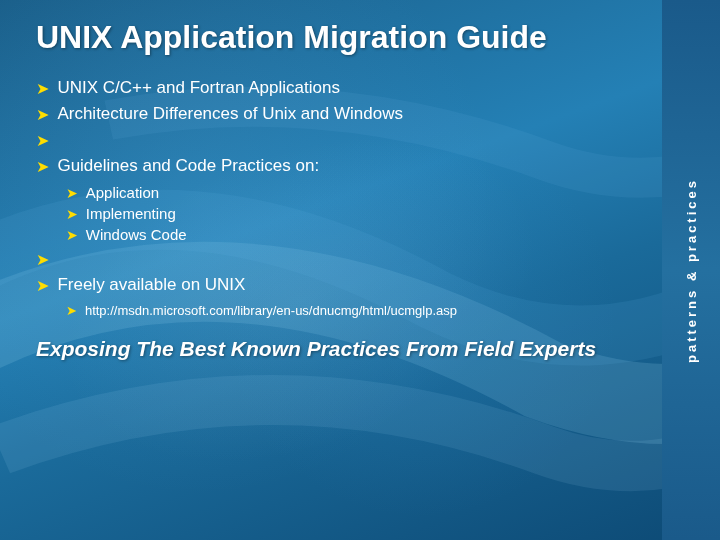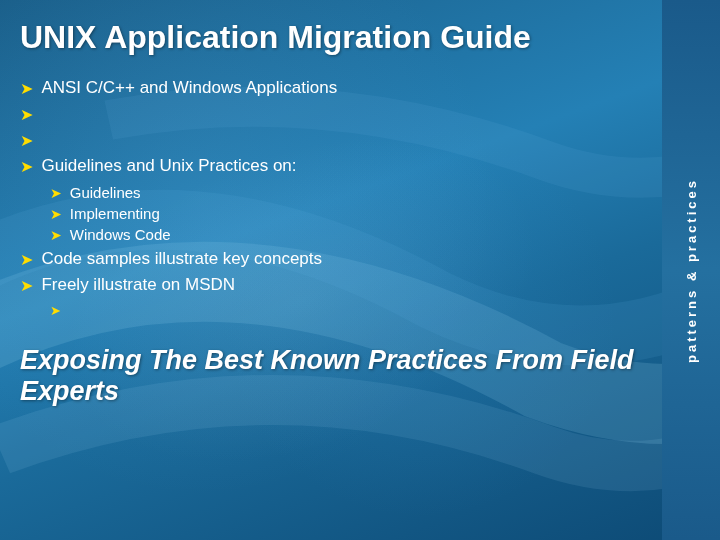--- a/index.html
+++ b/index.html
@@ -86,21 +86,21 @@
       white-space: nowrap;
     }
 
     
     .main-content {
       position: absolute;
       top: 0;
       left: 0;
       right: 58px;
       bottom: 0;
-      padding: 18px 20px 10px 20px;
+      padding: 18px 20px 10px 36px;
     }
 
     
     .title {
       color: white;
       font-size: 32px;
       font-weight: bold;
       margin-bottom: 22px;
       text-shadow: 1px 1px 3px rgba(0,0,0,0.4);
       line-height: 1.2;
@@ -163,24 +163,24 @@
     }
 
     .url-item .arrow {
       color: #ffdd00;
       font-size: 13px;
     }
 
     
     .tagline {
       color: white;
-      font-size: 27px;
+      font-size: 21px;
       font-style: italic;
       font-weight: bold;
-      margin-top: 27px;
+      margin-top: 19px;
       text-shadow: 1px 1px 3px rgba(0,0,0,0.4);
     }
   </style>
 </head>
 <body>
 
 <div class="bg-container">
 
   <svg class="curve-svg" viewBox="0 0 662 540" preserveAspectRatio="none">
     <path d="M -50 350 Q 200 200 500 380 Q 650 440 750 350" stroke="rgba(150,210,240,0.18)" stroke-width="80" fill="none"></path>
@@ -198,65 +198,66 @@
   </div>
 
   <div class="main-content">
 
     <h1 class="title">UNIX Application Migration Guide</h1>
 
     <ul class="bullet-list">
 
       <li>
         <span class="arrow">➤</span>
-        <span>ANSI C/C++ and Windows Applications</span>
-      </li>
-
-      <li>
-        <span class="arrow">➤</span>
-      </li>
-
-      <li>
-        <span class="arrow">➤</span>
-      </li>
-
-      <li>
-        <span class="arrow">➤</span>
-        <span>Guidelines and Unix Practices on:</span>
+        <span>UNIX C/C++ and Fortran Applications</span>
+      </li>
+
+      <li>
+        <span class="arrow">➤</span>
+        <span>Architecture Differences of Unix and Windows</span>
+      </li>
+
+      <li>
+        <span class="arrow">➤</span>
+      </li>
+
+      <li>
+        <span class="arrow">➤</span>
+        <span>Guidelines and Code Practices on:</span>
       </li>
 
     </ul>
 
     <ul class="sub-list">
       <li>
         <span class="arrow">➤</span>
-        <span>Guidelines</span>
+        <span>Application</span>
       </li>
       <li>
         <span class="arrow">➤</span>
         <span>Implementing</span>
       </li>
       <li>
         <span class="arrow">➤</span>
         <span>Windows Code</span>
       </li>
     </ul>
 
     <ul class="bullet-list">
       <li>
         <span class="arrow">➤</span>
-        <span>Code samples illustrate key concepts</span>
-      </li>
-      <li>
-        <span class="arrow">➤</span>
-        <span>Freely illustrate on MSDN</span>
+      </li>
+      <li>
+        <span class="arrow">➤</span>
+        <span>Freely available on UNIX</span>
       </li>
     </ul>
 
     <div class="url-item">
       <span class="arrow">➤</span>
+      <span>http://msdn.microsoft.com/library/en-us/dnucmg/html/ucmglp.asp</span>
     </div>
 
     <div class="tagline">Exposing The Best Known Practices From Field Experts</div>
 
   </div>
 
 </div>
 
 </body></html>

